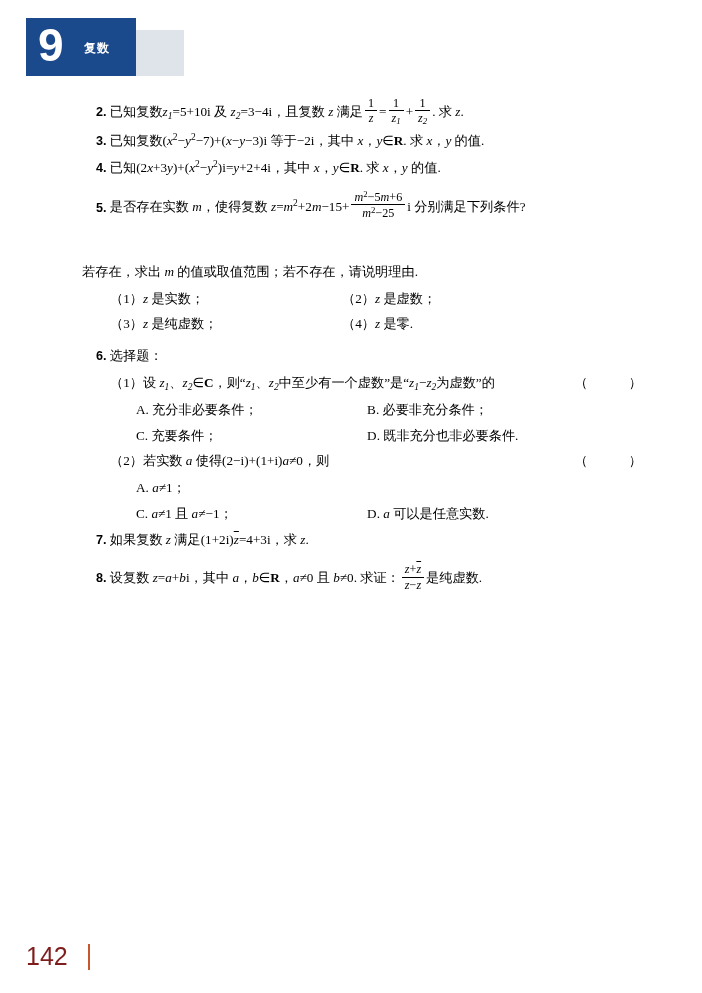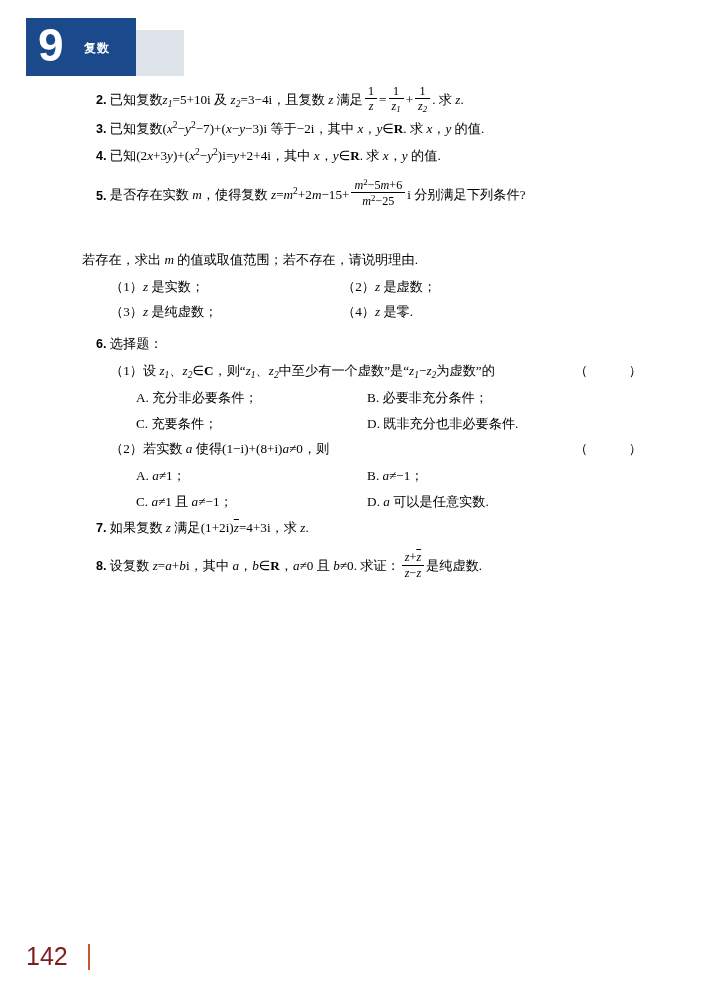--- a/index.html
+++ b/index.html
@@ -60,21 +60,21 @@
     font-size: 12px;
     font-weight: bold;
     color: #ffffff;
     letter-spacing: 1px;
   }
 
   
   .content {
     position: absolute;
     left: 96px;
-    top: 84px;
+    top: 96px;
     width: 560px;
     font-size: 13.2px;
     line-height: 1.95;
   }
   .q {
     margin: 0 0 1px 0;
     text-indent: 0;
     position: relative;
   }
   .qnum {
@@ -230,30 +230,27 @@
   <div class="opt-row">
     <div class="opt-col-a">A. 充分非必要条件；</div>
     <div class="opt-col-b">B. 必要非充分条件；</div>
   </div>
   <div class="opt-row">
     <div class="opt-col-a">C. 充要条件；</div>
     <div class="opt-col-b">D. 既非充分也非必要条件.</div>
   </div>
 
   <div class="q" style="margin-left:14px">
-    <span>（2）</span><span>若实数 </span><span class="math">a</span><span> 使得(1−i)+(8+i)</span><span class="math">a</span><span>≠0，则</span>
+    <span>（2）</span><span>若实数 </span><span class="math">a</span><span> 使得(2−i)+(1+i)</span><span class="math">a</span><span>≠0，则</span>
     <span class="paren-right">（　）</span>
   </div>
 
   <div class="opt-row">
     <div class="opt-col-a">
       <span>A. </span><span class="math">a</span><span>≠1；</span>
-    </div>
-    <div class="opt-col-b">
-      <span>B. </span><span class="math">a</span><span>≠−1；</span>
     </div>
   </div>
   <div class="opt-row">
     <div class="opt-col-a">
       <span>C. </span><span class="math">a</span><span>≠1 且 </span><span class="math">a</span><span>≠−1；</span>
     </div>
     <div class="opt-col-b">
       <span>D. </span><span class="math">a</span><span> 可以是任意实数.</span>
     </div>
   </div>

